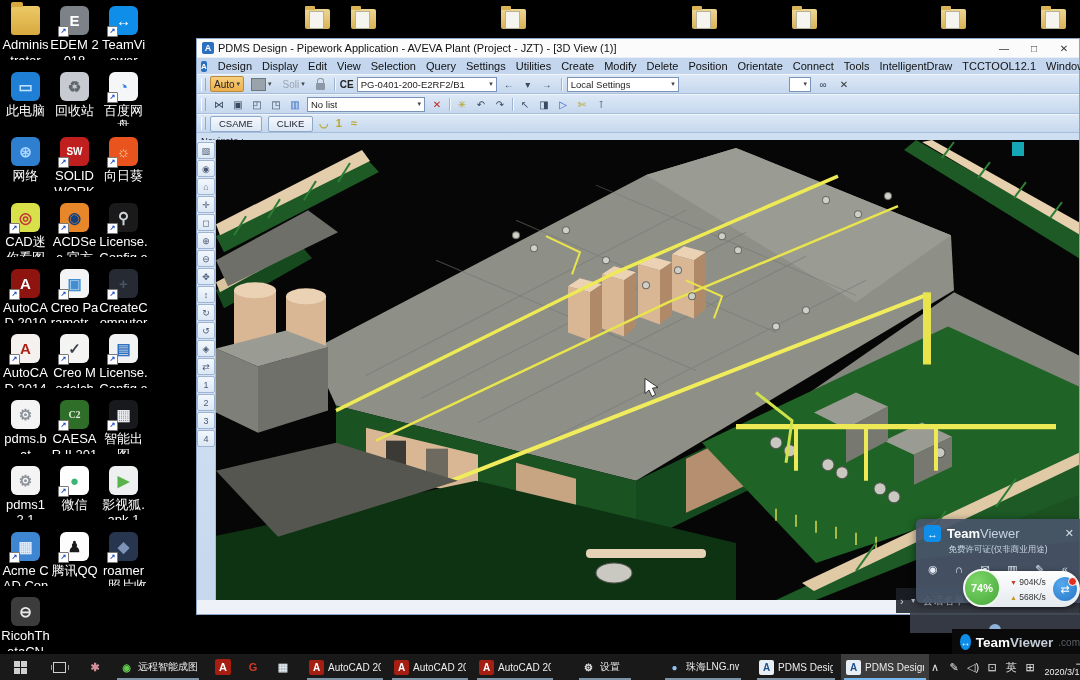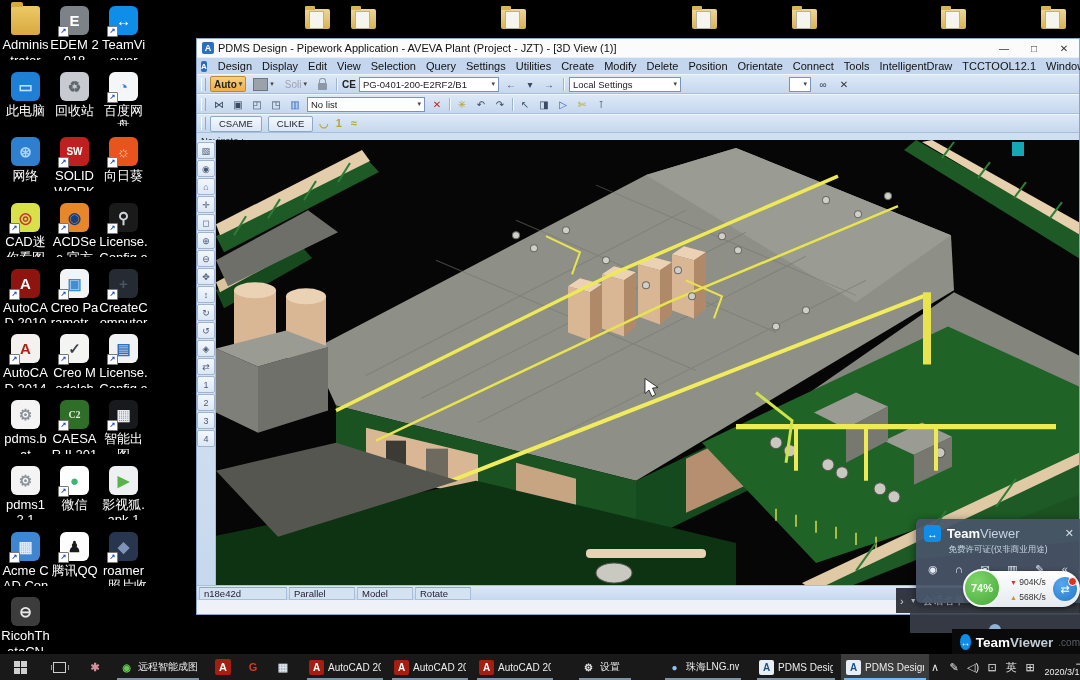--- a/index.html
+++ b/index.html
@@ -41,21 +41,21 @@
     display:flex;align-items:center;justify-content:center;border-radius:2px;margin-right:6px;}
   .mitem{padding:0 5px;white-space:nowrap;}
 
   .toolbar{background:linear-gradient(#dce8f6,#c6d8ee);border-top:1px solid #f0f5fb;border-bottom:1px solid #a8bfdc;
     display:flex;align-items:center;font-size:10px;color:#222;padding:0 3px;gap:3px;}
   #toolbar-main{height:18px;}
   #toolbar-view{height:18px;}
   #toolbar-custom{height:17px;}
   .tbtn{height:14px;display:flex;align-items:center;justify-content:center;border:1px solid transparent;
     padding:0 3px;border-radius:2px;}
-  #auto-btn{background:linear-gradient(#f7cf7e,#eeb04c);border:1px solid #b98a3a;font-weight:bold;color:#222;}
+  #auto-btn{background:linear-gradient(#f7cf7e,#eeb04c);border:1px solid #b98a3a;font-weight:normal;color:#222;}
   .drop{font-size:7px;margin-left:2px;color:#444;}
   #color-swatch{width:13px;height:11px;background:#9aa2aa;border:1px solid #6d7680;}
   .disabled{color:#9aa4b2;}
   .combo{background:#fff;border:1px solid #7a93b8;height:13px;display:flex;align-items:center;
     padding:0 3px;font-size:9.5px;color:#222;}
   .combo .cval{white-space:nowrap;overflow:hidden;}
   .combo .drop{margin-left:auto;}
   .vsep{width:1px;height:13px;background:#9fb4d2;margin:0 2px;box-shadow:1px 0 0 #f2f7fd;}
   .grip{width:3px;height:13px;border-left:1px solid #fff;border-right:1px solid #93a9c9;margin:0 1px;}
   .icon-btn{width:16px;height:15px;display:flex;align-items:center;justify-content:center;font-size:10px;
@@ -646,26 +646,20 @@
           <polygon points="560,459 863,318 863,354 600,459" fill="#1d5a26"></polygon>
           <polygon points="586,442 863,312 863,324 598,450" fill="#e0caa6"></polygon>
           <line x1="640" y1="430" x2="660" y2="402" stroke="#2e7d36" stroke-width="2"></line>
           <line x1="710" y1="398" x2="730" y2="370" stroke="#2e7d36" stroke-width="2"></line>
           <line x1="780" y1="366" x2="800" y2="338" stroke="#2e7d36" stroke-width="2"></line>
         </g>
 
         <path d="M429,238 l0,15 4,-3.5 3,6.5 3.5,-2 -3,-6.5 5.5,-0.5 z" fill="#fff" stroke="#000" stroke-width="0.7"></path>
       </svg>
 
-      <div id="statusbar">
-          <div class="sfield" style="width: 78px;">n18e42d</div>
-          <div class="sfield" style="width: 56px;">Parallel</div>
-          <div class="sfield" style="width: 46px;">Model</div>
-          <div class="sfield" style="width: 46px;">Rotate</div>
-        </div>
     </div>
   </div>
 
   <div id="tv-panel">
     <div id="tv-head">
       <div id="tv-logo">↔</div>
       <div id="tv-title">
         <b>Team</b><span>Viewer</span>
       </div>
       <div id="tv-close">✕</div>

